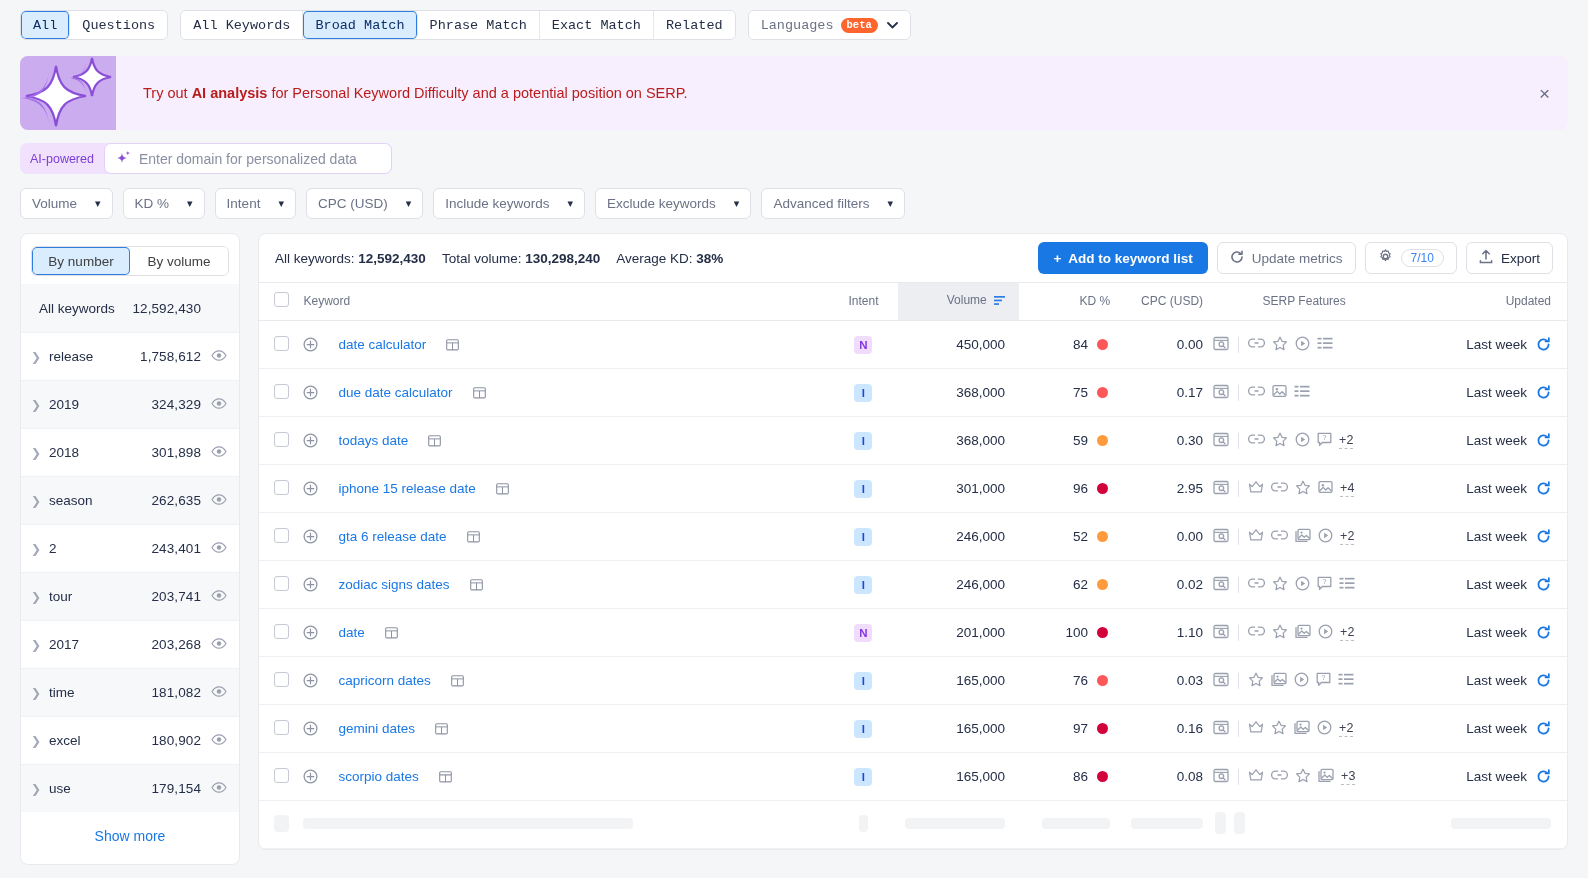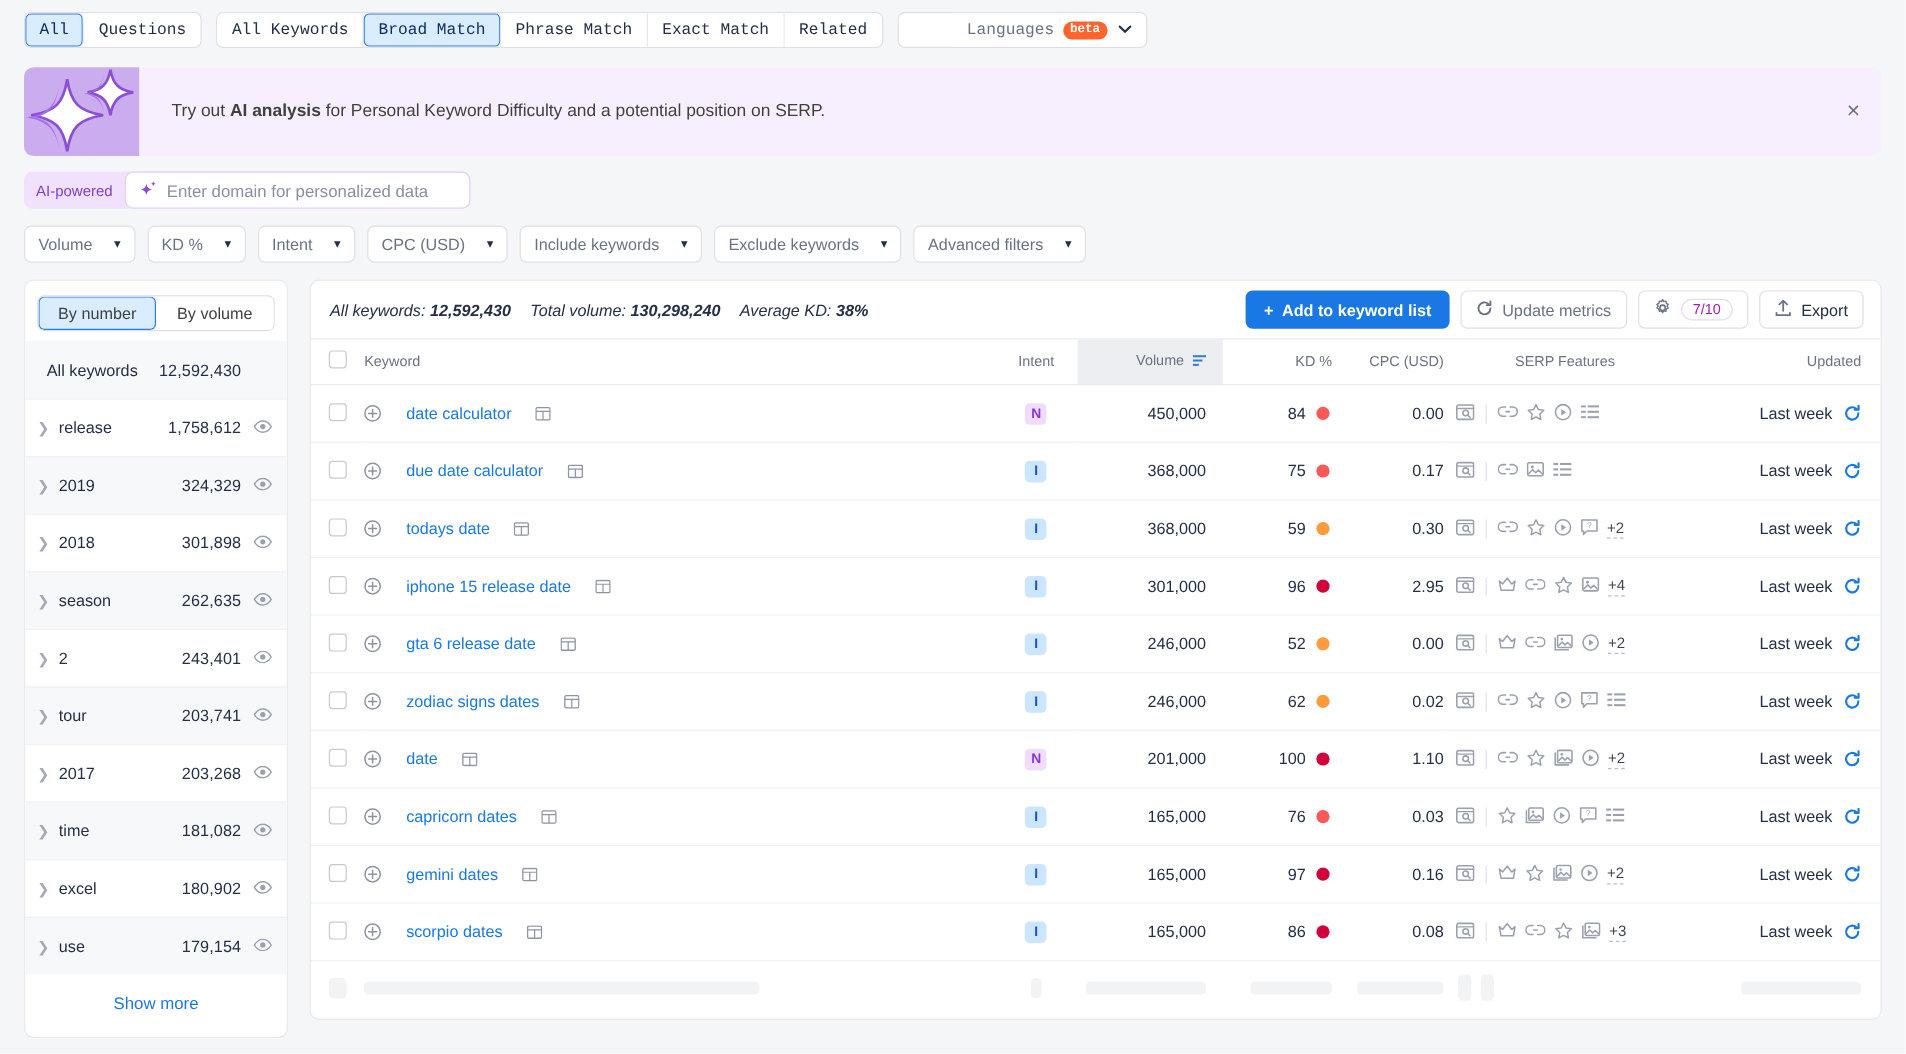--- a/index.html
+++ b/index.html
@@ -24,39 +24,39 @@
     font-size: 13.5px; color: #242e47; background: #fff;
     border-right: 1px solid #e5e7eb; white-space: nowrap; cursor: pointer;
     position: relative;
   }
   .seg .segbtn:last-child { border-right: none; }
   .seg .segbtn.active {
     background: #d9edff; color: #0c2d66;
     box-shadow: inset 0 0 0 1px #2f7de1;
     border-radius: 5px;
   }
-  .seg.dim .segbtn { color: #6b7285; margin-left: 45px; }
+  .seg.dim .segbtn { color: #6b7285; }
   .beta-badge {
     background: #ff642d; color: #fff; font-size: 10.5px; font-weight: bold;
     border-radius: 9px; padding: 2px 6px 2.5px 6px; margin-left: 7px; line-height: 1;
   }
   .caret { margin-left: 9px; display:inline-block; }
 
   
   .banner {
     position: relative; margin: 8px 20px 0 20px; height: 74px;
     background: #f8effe; border-radius: 8px; display: flex; align-items: center;
     overflow: visible;
   }
   .banner-art {
     position: absolute; left: 0; top: 0; width: 96px; height: 74px;
     background: #cbacef; border-radius: 8px 0 0 8px; overflow: visible;
   }
   .banner-art svg { position: absolute; left: -6px; top: -8px; overflow: visible; }
-  .banner-text { margin-left: 123px; font-size: 14.5px; color: #404040; }
+  .banner-text { margin-left: 123px; font-size: 14.5px; color: #b91c1c; }
   .banner-text b { font-weight: bold; }
   .banner-close {
     position: absolute; right: 18px; top: 50%; transform: translateY(-50%);
     font-size: 19px; color: #6b7285; cursor: pointer; line-height: 1;
   }
 
   
   .aipow {
     margin: 13px 20px 0 20px; display: inline-flex; align-items: center;
     background: #f1e1fd; border-radius: 7px; height: 31px; padding: 0 0 0 10px;
@@ -99,33 +99,33 @@
   .side-row .chev { width: 18px; color: #a4a9b7; font-size: 12px; }
   .side-row .nm { flex: 1; color: #242e47; }
   .side-row .num { color: #242e47; letter-spacing: .1px; }
   .side-row .eye { width: 26px; text-align: right; color: #9aa0ae; }
   .side-row.alt { background: #f7f8fa; }
   .show-more { text-align: center; color: #1a78e5; font-size: 14px; padding: 16px 0 20px 0; cursor: pointer; }
 
   
   .content { flex: 1; background: #fff; border: 1px solid #e8eaee; border-radius: 8px; overflow: hidden; }
   .ctop { display: flex; align-items: center; height: 48px; padding: 0 14px 0 16px; }
-  .stats { font-size: 13.5px; color: #242e47; display: flex; gap: 16px; font-style: italic; }
+  .stats { font-size: 13.5px; color: #242e47; display: flex; gap: 16px; }
   .stats b { font-weight: bold; }
   .ctop-right { margin-left: auto; display: flex; align-items: center; gap: 9px; }
   .btn-primary {
     display: flex; align-items: center; gap: 7px; background: #1a78e5; color: #fff;
     height: 32px; border-radius: 6px; padding: 0 15px; font-size: 13.5px; font-weight: bold; cursor: pointer;
   }
   .btn-ghost {
     display: flex; align-items: center; gap: 8px; background: #fff; color: #6b7285;
     height: 32px; border: 1px solid #dee0e6; border-radius: 6px; padding: 0 12px;
     font-size: 13.5px; cursor: pointer;
   }
-  .pill { border: 1px solid #dee0e6; border-radius: 11px; padding: 1px 9px; font-size: 12px; color: #a21caf; }
+  .pill { border: 1px solid #dee0e6; border-radius: 11px; padding: 1px 9px; font-size: 12px; color: #3b82f6; }
 
   
   table { width: 100%; border-collapse: collapse; table-layout: fixed; }
   thead th {
     font-size: 12px; font-weight: normal; color: #6b7285; padding: 9px 0 10px 0;
     border-top: 1px solid #e8eaee; border-bottom: 1px solid #e8eaee; background: #fff;
     text-align: right; white-space: nowrap;
   }
   thead th.lft { text-align: left; }
   thead th.vol { background: #eceef2; }

